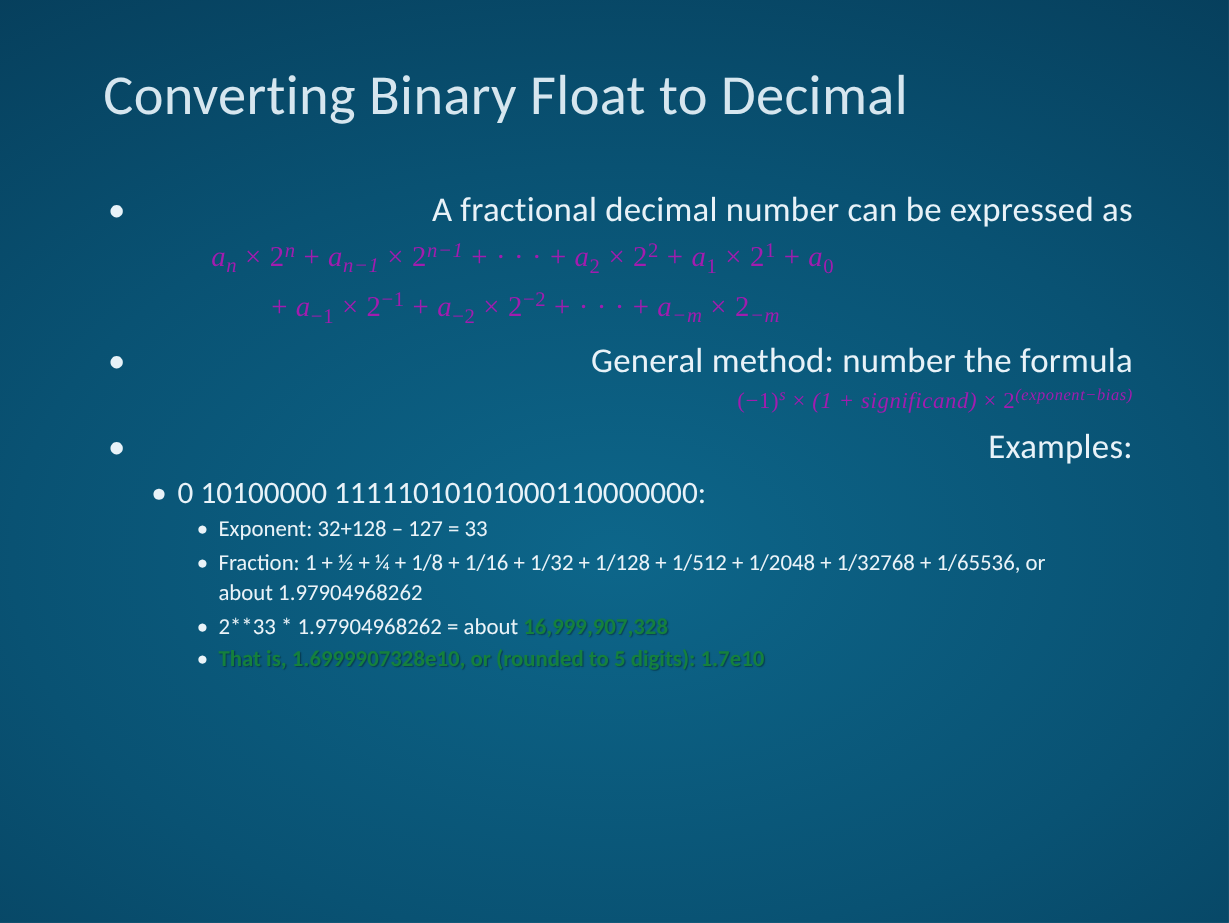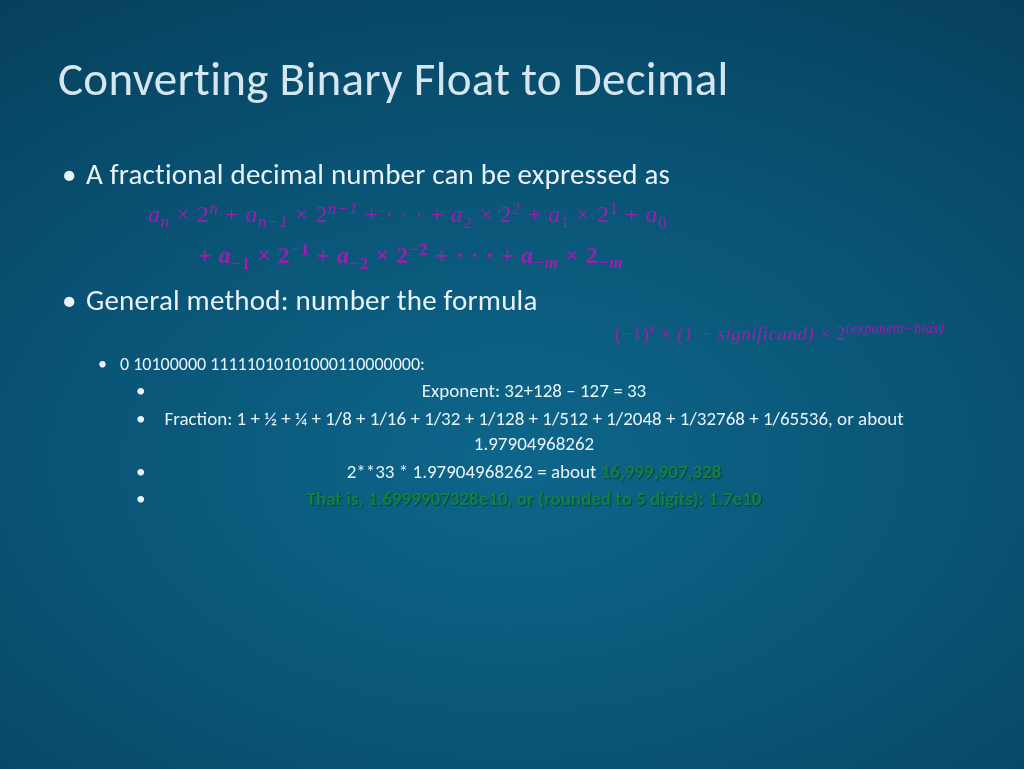--- a/index.html
+++ b/index.html
@@ -9,41 +9,42 @@
     height: 769px;
     overflow: hidden;
     font-family: "Segoe UI", "Calibri", Arial, sans-serif;
     background: radial-gradient(ellipse 140% 120% at 50% 60%, #0d668a 0%, #095273 35%, #063d5a 65%, #042a43 100%);
     color: #ffffff;
   }
   .slide {
     width: 1024px;
     height: 769px;
     box-sizing: border-box;
-    padding: 50px 80px 40px 58px;
+    padding: 50px 80px 40px 86px;
     position: relative;
   }
   .title {
     font-size: 47px;
     font-weight: 300;
     color: #d6e6ef;
     margin: 0 0 48px 0;
     letter-spacing: 0.3px;
   }
   .content {
     color: #f4fbff;
   }
   .bullet-l1 {
     font-size: 29px;
     font-weight: 300;
     position: relative;
     padding-left: 28px;
     margin-bottom: 0px;
     color: #e8f2f8;
     letter-spacing: 0.2px;
+    text-align: right;
   }
   .bullet-l1::before {
     content: "•";
     position: absolute;
     left: 4px;
     top: 0;
   }
   .math-line {
     font-size: 24px;
     font-weight: 300;
@@ -52,33 +53,32 @@
     padding-left: 90px;
     margin: 6px 0 4px 0;
     letter-spacing: 0.5px;
     color: #a21caf;
     white-space: nowrap;
   }
   .math-line .rm { font-style: normal; }
   .math-line2 {
     padding-left: 140px;
     margin-bottom: 8px;
-    font-weight: bold;
   }
   .gm-formula {
     padding-left: 85px;
     font-size: 19px;
     margin: 3px 0 8px 0;
     text-align: right;
   }
   .sup { font-size: 0.72em; vertical-align: super; font-style: italic; position: relative; top: 0.05em;}
   .sub { font-size: 0.72em; vertical-align: sub;   font-style: italic; position: relative; top: -0.05em;}
   .subrm { font-size: 0.72em; vertical-align: sub; font-style: normal; }
   .bullet-l2 {
-    font-size: 18px;
+    font-size: 26px;
     font-weight: 300;
     position: relative;
     padding-left: 62px;
     margin: 4px 0 3px 0;
     color: #e8f2f8;
   }
   .bullet-l2::before {
     content: "•";
     position: absolute;
     left: 40px;
@@ -86,21 +86,20 @@
   }
   .bullet-l3 {
     font-size: 19px;
     font-weight: 300;
     position: relative;
     padding-left: 96px;
     margin: 2px 0 2px 0;
     line-height: 1.35;
     color: #eaf3f8;
     padding-right: 30px;
-    text-align: center;
   }
   .bullet-l3::before {
     content: "•";
     position: absolute;
     left: 78px;
     top: 0;
   }
   .bold-seg {
     font-weight: 700;
     color: #15803d;
@@ -159,20 +158,21 @@
     <div class="bullet-l1">General method: number the formula</div>
 
     <div class="math-line gm-formula">
       <span class="rm">(−1)</span><span class="sup">s</span>
       <span class="rm"> × </span>
       <span>(1 +  significand)</span>
       <span class="rm"> × </span>
       <span class="rm">2</span><span class="sup">(exponent−bias)</span>
     </div>
 
+    <div class="bullet-l1">Examples:</div>
 
     <div class="bullet-l2">0 10100000 11111010101000110000000:</div>
 
     <div class="bullet-l3">Exponent: 32+128 – 127 = 33</div>
     <div class="bullet-l3">Fraction: 1 + ½ + ¼ + 1/8 + 1/16 + 1/32 + 1/128 + 1/512 + 1/2048 + 1/32768 + 1/65536, or about 1.97904968262</div>
     <div class="bullet-l3">
       <span>2**33 * 1.97904968262 = about </span><span class="bold-seg">16,999,907,328</span>
     </div>
     <div class="bullet-l3">
       <span class="bold-seg">That is, 1.6999907328e10, or (rounded to 5 digits): 1.7e10</span>

